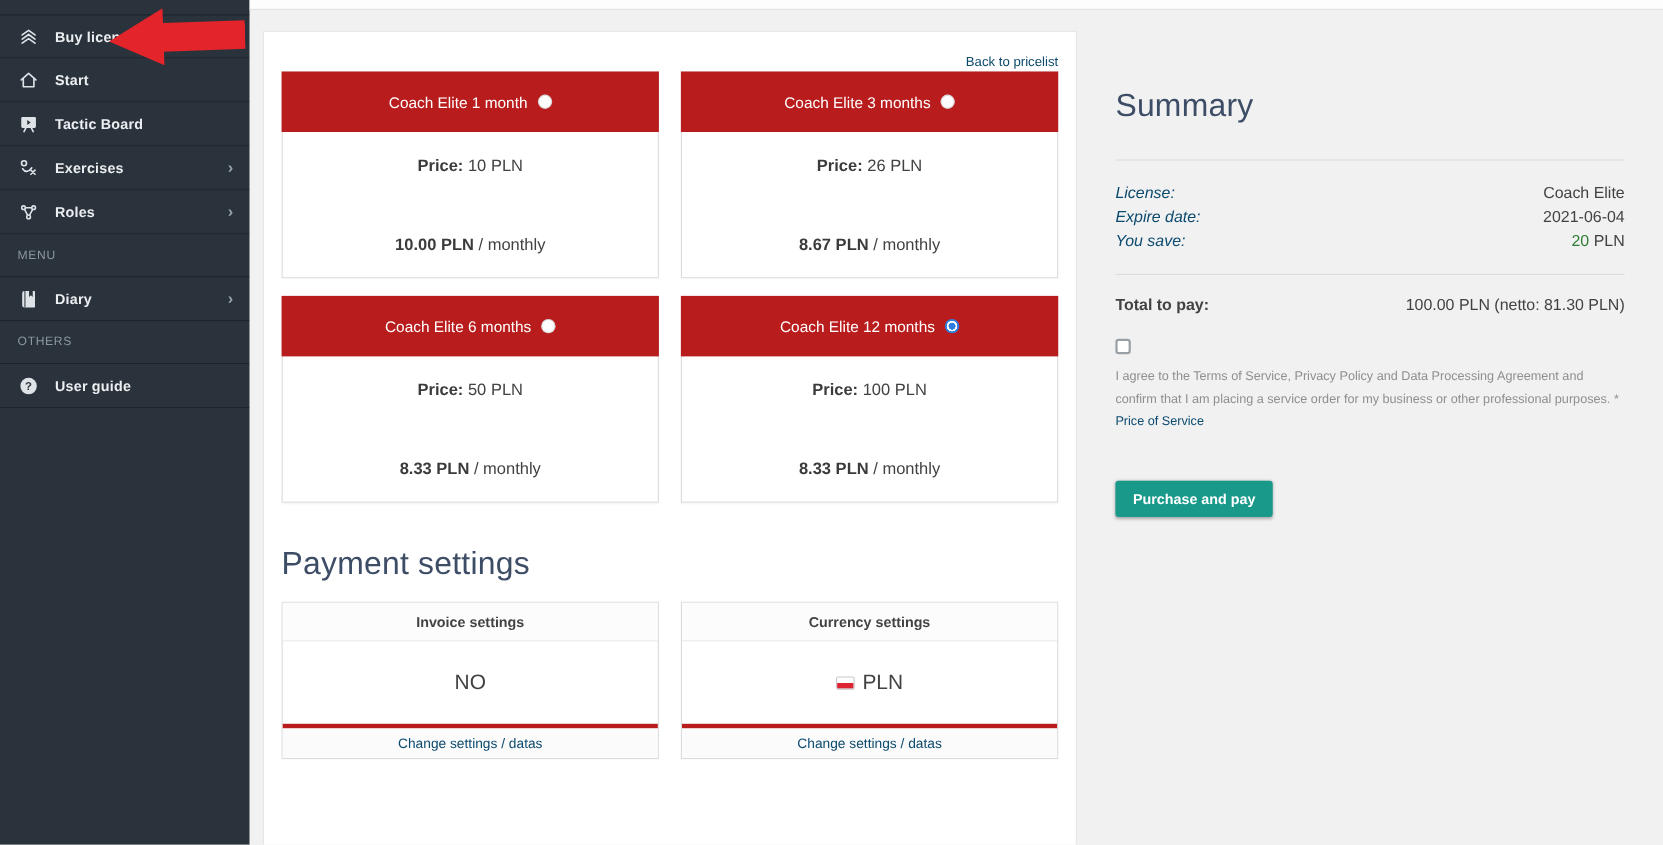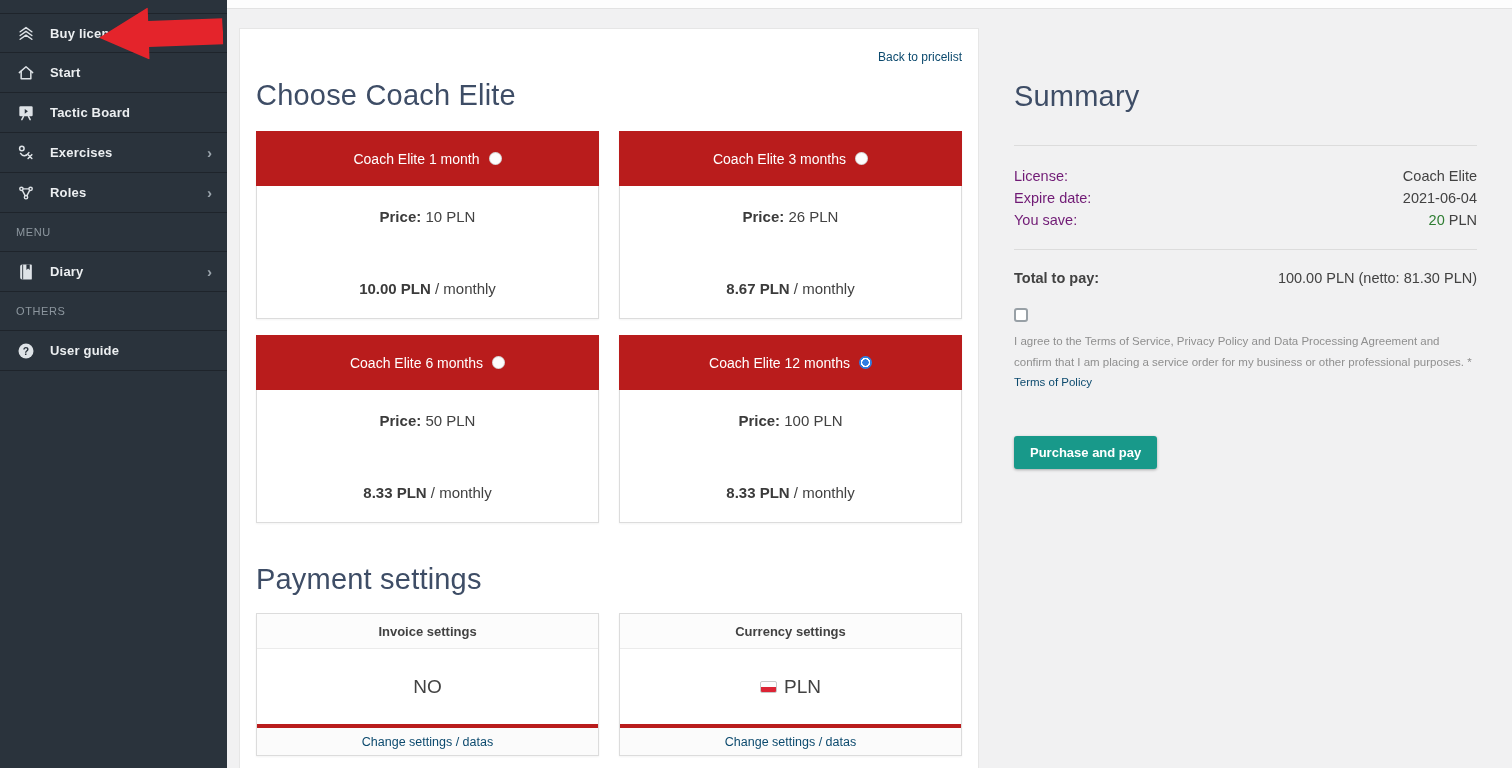--- a/index.html
+++ b/index.html
@@ -64,21 +64,21 @@
   .settings-footer a { font-size:12.5px; }
   .flag-pl { width:17px; height:12px; border:1px solid #C9C9C9; border-radius:2px; margin-right:7px;
              background:linear-gradient(#FDFDFD 0 50%, #DC2435 50% 100%); display:inline-block; }
 
   
   .summary { flex:1; padding:71px 35px 0; }
   .summary h1.big { margin-bottom:32px; }
   .sum-divider { border:none; border-top:1px solid #DCDCDC; margin:0; }
   .sum-rows { padding:19px 0 18px; }
   .sum-row { display:flex; justify-content:space-between; font-size:14.5px; line-height:22px; }
-  .sum-row .lbl { color:#701a75; }
+  .sum-row .lbl { color:#0c4a6e;font-style:italic; }
   .sum-row .val { color:#424242; }
   .green { color:#2E7D32; }
   .total-row { display:flex; justify-content:space-between; padding:20px 0 22px; font-size:14.5px; }
   .total-row .lbl { font-weight:bold; color:#424242; }
   .checkbox { width:14px; height:14px; border:2px solid #98A0A6; border-radius:3px; background:#fff;
               display:inline-block; cursor:pointer; }
   .terms { margin-top:5px; font-size:11.5px; line-height:1.8; color:#8F8F8F; max-width:465px; }
   .terms a { font-size:11.5px; }
   .buy-btn { margin-top:43px; display:inline-block; background:#18998A; color:#fff; border:none; cursor:pointer;
              font-family:"Liberation Sans", sans-serif; font-size:13px; font-weight:bold;
@@ -182,21 +182,20 @@
 
   <div class="main-wrap">
     <div class="topbar"></div>
 
     <div class="cols">
 
       <main class="content-card">
         <div class="back-row">
           <a class="blue-link">Back to pricelist</a>
         </div>
-        <h1 class="big title-choose">Choose Coach Elite</h1>
 
         <div class="plan-grid">
 
           <div class="plan-card">
             <div class="plan-header">
               <span>Coach Elite 1 month</span>
               <span class="radio"></span>
             </div>
             <div class="plan-body">
               <div><b>Price:</b>&nbsp;<span>10 PLN</span></div>
@@ -287,21 +286,21 @@
         <hr class="sum-divider">
 
         <div class="total-row">
           <span class="lbl">Total to pay:</span>
           <span class="val">100.00 PLN (netto: 81.30 PLN)</span>
         </div>
 
         <span class="checkbox"></span>
         <p class="terms">
           <span>I agree to the Terms of Service, Privacy Policy and Data Processing Agreement and confirm that I am placing a service order for my business or other professional purposes. *</span>
-          <a class="blue-link">Terms of Policy</a>
+          <a class="blue-link">Price of Service</a>
         </p>
 
         <button class="buy-btn">Purchase and pay</button>
       </section>
 
     </div>
   </div>
 </div>
 
 </body></html>

